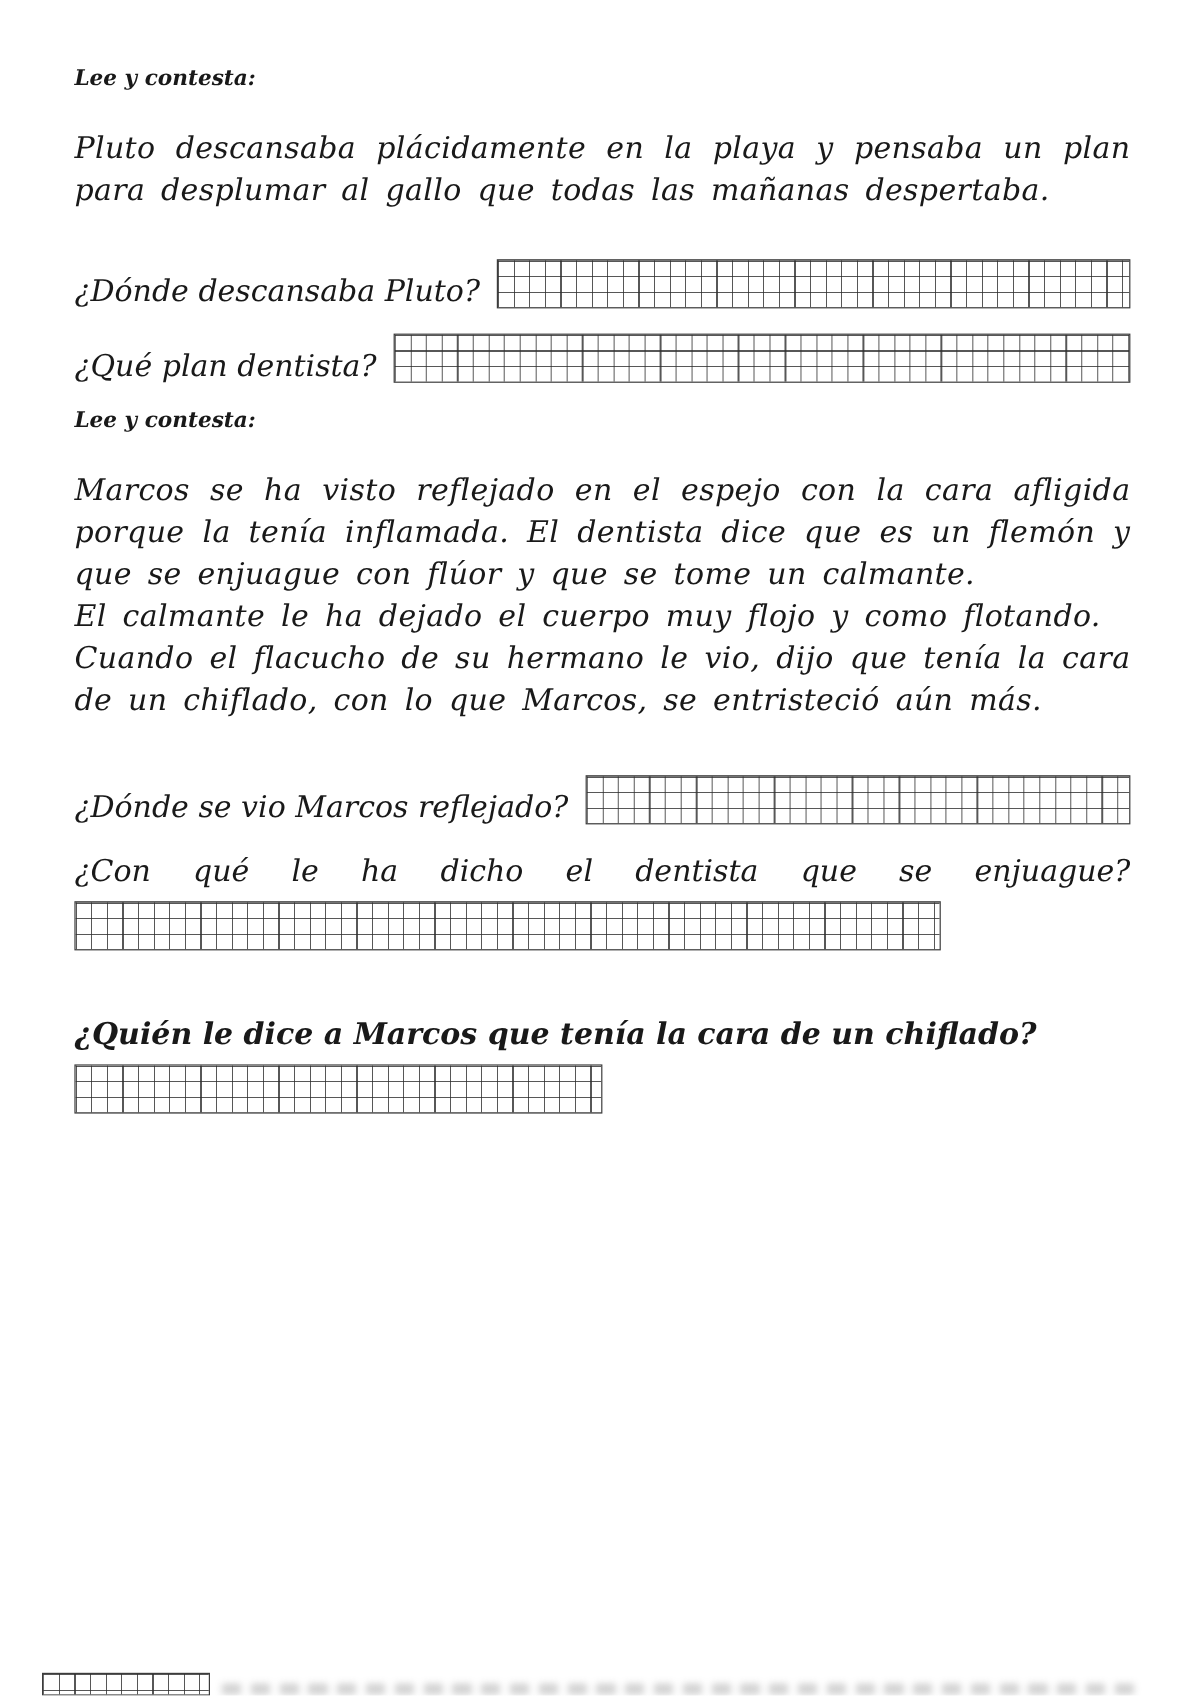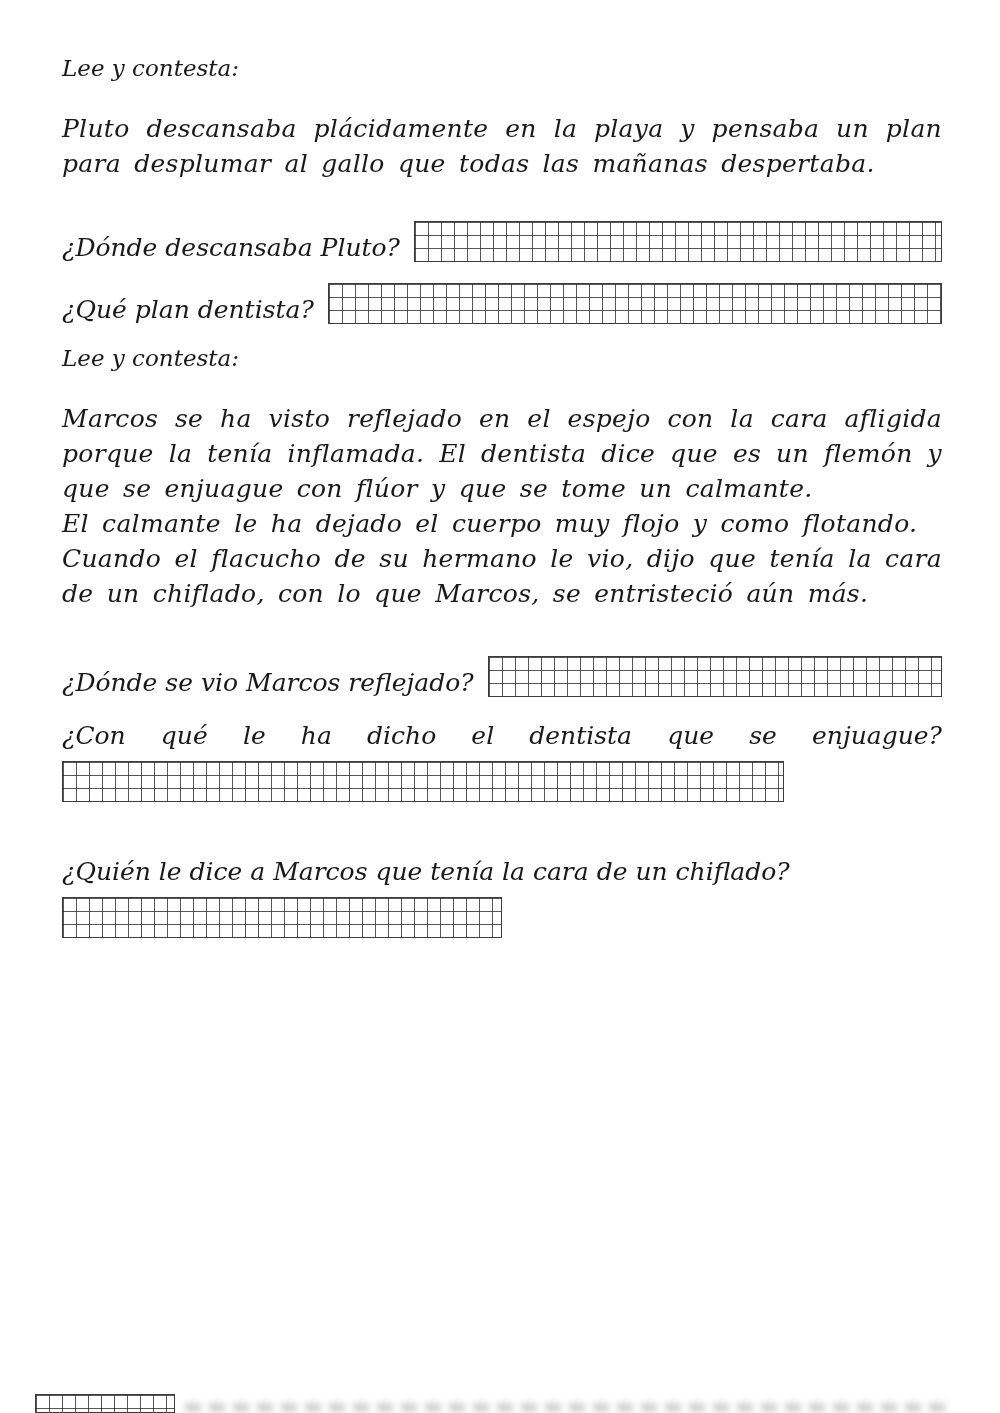--- a/index.html
+++ b/index.html
@@ -12,22 +12,23 @@
       font-family: "DejaVu Serif", serif;
       font-style: italic;
       color: #191919;
     }
     .page {
       position: absolute;
       inset: 0;
       padding: 55px 58px 0 62px;
     }
     .heading {
-      font-size: 23px;
+      font-size: 18px;
       margin-bottom: 30px;
+      font-weight: bold;
     }
     .passage p {
       font-size: 25px;
       line-height: 35px;
       text-align: justify;
       word-spacing: 5px;
       letter-spacing: 0.3px;
     }
     .passage { margin-bottom: 40px; }
     .q-row {
@@ -56,21 +57,21 @@
       background-color: #ffffff;
       background-image:
         repeating-linear-gradient(to right, rgba(45,45,45,0.8) 0 1px, transparent 1px 13px),
         repeating-linear-gradient(to bottom, rgba(45,45,45,0.8) 0 1px, transparent 1px 13px);
     }
     .grow { flex: 1 1 auto; }
     .grid-w96 { width: 96%; margin-bottom: 46px; }
     .grid-w82 { width: 82%; margin-bottom: 52px; }
     .grid-w50 { width: 50%; }
     .gap-after-passage-2 { margin-bottom: 45px; }
-    .q3-spacer { margin-top: 52px; }
+    .q3-spacer { margin-top: 52px; font-weight: bold; }
     .bottom-grid {
       position: absolute;
       left: 35px;
       bottom: 0;
       width: 140px;
       height: 19px;
       border-bottom: none;
       border: 1px solid #3c3c3c;
       background-image:
         repeating-linear-gradient(to right, rgba(45,45,45,0.8) 0 1px, transparent 1px 13px),

